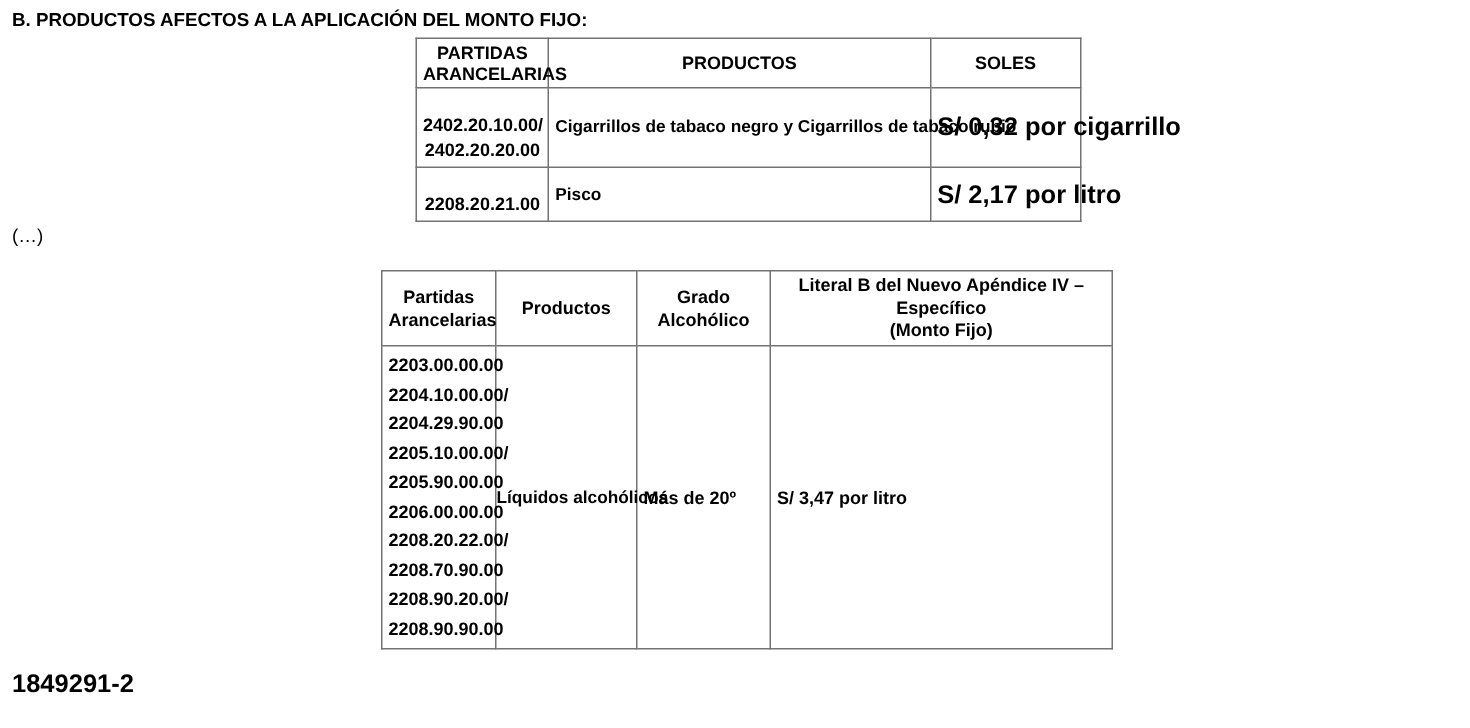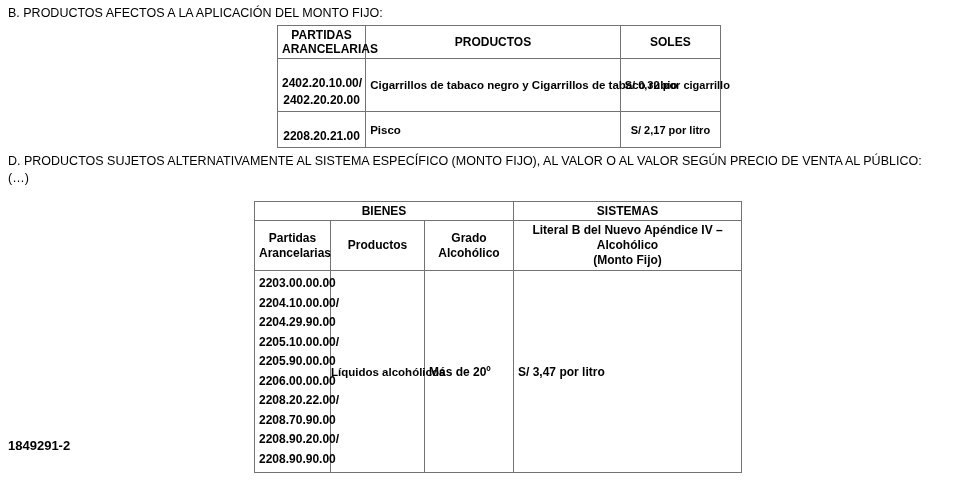--- a/index.html
+++ b/index.html
@@ -31,21 +31,21 @@
   }
   .doc-subtitle {
     text-align: center;
     font-weight: bold;
     font-size: 13px;
     line-height: 16px;
   }
 
   
   .section-heading {
-    font-weight: normal;
+    font-weight: bold;
     font-size: 12.5px;
     margin-left: 8px;
     margin-top: 6px;
     line-height: 15px;
   }
   .ellipsis-line {
     font-size: 12.5px;
     margin-left: 8px;
     margin-top: 2px;
     line-height: 14px;
@@ -86,21 +86,21 @@
     padding-bottom: 2px;
   }
   #table-b .cell-productos {
     text-align: left;
     white-space: nowrap;
     font-size: 11.5px;
   }
   #table-b .cell-soles {
     text-align: center;
     white-space: nowrap;
-    font-size: 11px;
+    font-size: 17px;
   }
 
   
   .table-d-wrap {
     margin-top: 16px;
     margin-left: 254px;
   }
   #table-d { width: 487px; }
   #table-d .col-part { width: 76px; }
   #table-d .col-prod { width: 94px; }
@@ -126,22 +126,22 @@
     vertical-align: middle;
     font-size: 11.5px;
     white-space: nowrap;
     padding-left: 0;
   }
 
   
   .footer-code {
     position: absolute;
     left: 8px;
-    bottom: 38px;
-    font-size: 13px;
+    bottom: 25px;
+    font-size: 17px;
     font-weight: bold;
   }
 </style>
 </head>
 <body>
 
 <div class="page">
 
 
   <div class="section-heading">B. PRODUCTOS AFECTOS A LA APLICACIÓN DEL MONTO FIJO:</div>
@@ -173,45 +173,40 @@
         </tr>
         <tr>
           <td class="cell-partidas">2208.20.21.00</td>
           <td class="cell-productos">Pisco</td>
           <td class="cell-soles">S/ 2,17 por litro</td>
         </tr>
       </tbody>
     </table>
   </div>
 
-  <div class="section-heading">D. PRODUCTOS SUJETOS ALTERNATIVAMENTE AL SISTEMA ESPECÍFICO (MONTO FIJO), AL VALOR O AL VALOR SEGÚN PRECIO DE VENTA AL PÚBLICO:</div>
   <div class="ellipsis-line">(…)</div>
 
   <div class="table-d-wrap">
     <table class="doc-table" id="table-d">
       <colgroup>
         <col class="col-part">
         <col class="col-prod">
         <col class="col-grado">
         <col class="col-sist">
       </colgroup>
       <tbody>
         <tr>
-          <td class="grp-bienes" colspan="3">BIENES</td>
-          <td class="grp-sistemas">SISTEMAS</td>
-        </tr>
-        <tr>
           <td class="sub-head">
             <div>Partidas</div>
             <div>Arancelarias</div>
           </td>
           <td class="sub-head">Productos</td>
           <td class="sub-head">Grado Alcohólico</td>
           <td class="sub-head">
-            <div>Literal B del Nuevo Apéndice IV – Alcohólico</div>
+            <div>Literal B del Nuevo Apéndice IV – Específico</div>
             <div>(Monto Fijo)</div>
           </td>
         </tr>
         <tr>
           <td class="partidas-list">
             <div>2203.00.00.00</div>
             <div>2204.10.00.00/</div>
             <div>2204.29.90.00</div>
             <div>2205.10.00.00/</div>
             <div>2205.90.00.00</div>

